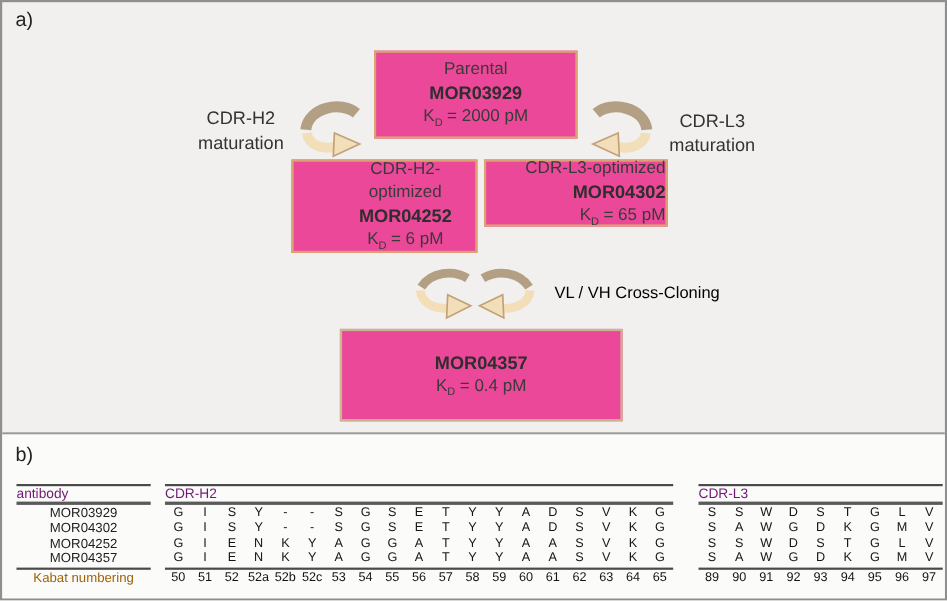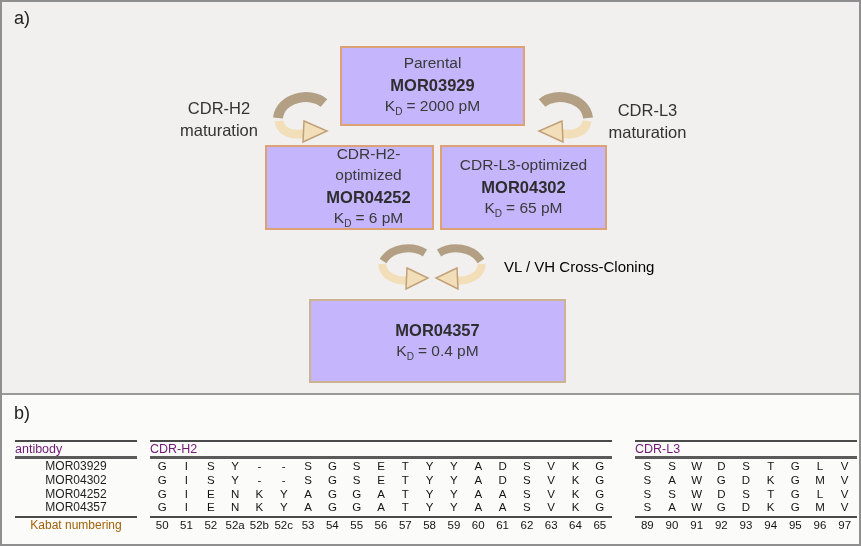--- a/index.html
+++ b/index.html
@@ -7,32 +7,32 @@
   .frame{
     position:relative; width:861px; height:546px;
     border:2px solid #8f8f8f; background:#f1f0ee;
     font-family:"Liberation Sans", sans-serif; color:#3a3a3a;
     overflow:hidden;
   }
   
   .panel-a{position:absolute; inset:0 0 151px 0;}
   .panel-label{position:absolute; left:12px; top:6px; font-size:18px; color:#222; font-weight:500;}
   .box{
-    position:absolute; background:#c4b5fd; border:2px solid #dca175;
+    position:absolute; background:#ec4899; border:2px solid #dca175;
     display:flex; flex-direction:column; align-items:center; justify-content:center;
     text-align:center; line-height:1.35;
   }
   .box-title{font-size:15.5px;}
   .box-code{font-size:16.5px; font-weight:700; color:#2e2e2e;}
   .box-kd{font-size:15.5px;}
   .box-kd sub{font-size:10px;}
   .box-kd .kdval{margin-left:4px;}
   #box-parental{left:338px; top:44px;  width:185px; height:80px;}
   #box-h2      {left:263px; top:143px; width:169px; height:85px;padding-left:38px;}
-  #box-l3      {left:438px; top:143px; width:167px; height:85px;}
+  #box-l3      {left:438px; top:143px; width:167px; height:61px;align-items:flex-end;}
   #box-comb    {left:307px; top:297px; width:257px; height:84px; border-color:#ccb493;}
   .mat-label{position:absolute; font-size:16.5px; text-align:center; line-height:1.35; color:#333;}
   #mat-left {left:148px; top:95px; width:138px;}
   #mat-right{left:588px; top:97px; width:115px;}
   #cross-label{position:absolute; left:502px; top:256px; font-size:15px; color:#000000;}
   .arrow{position:absolute;}
   #arrow-left {left:266px; top:86px;}
   #arrow-right{left:534px; top:86px; transform:scaleX(-1);}
   #arrow-cross{left:374px; top:239px;}
   

